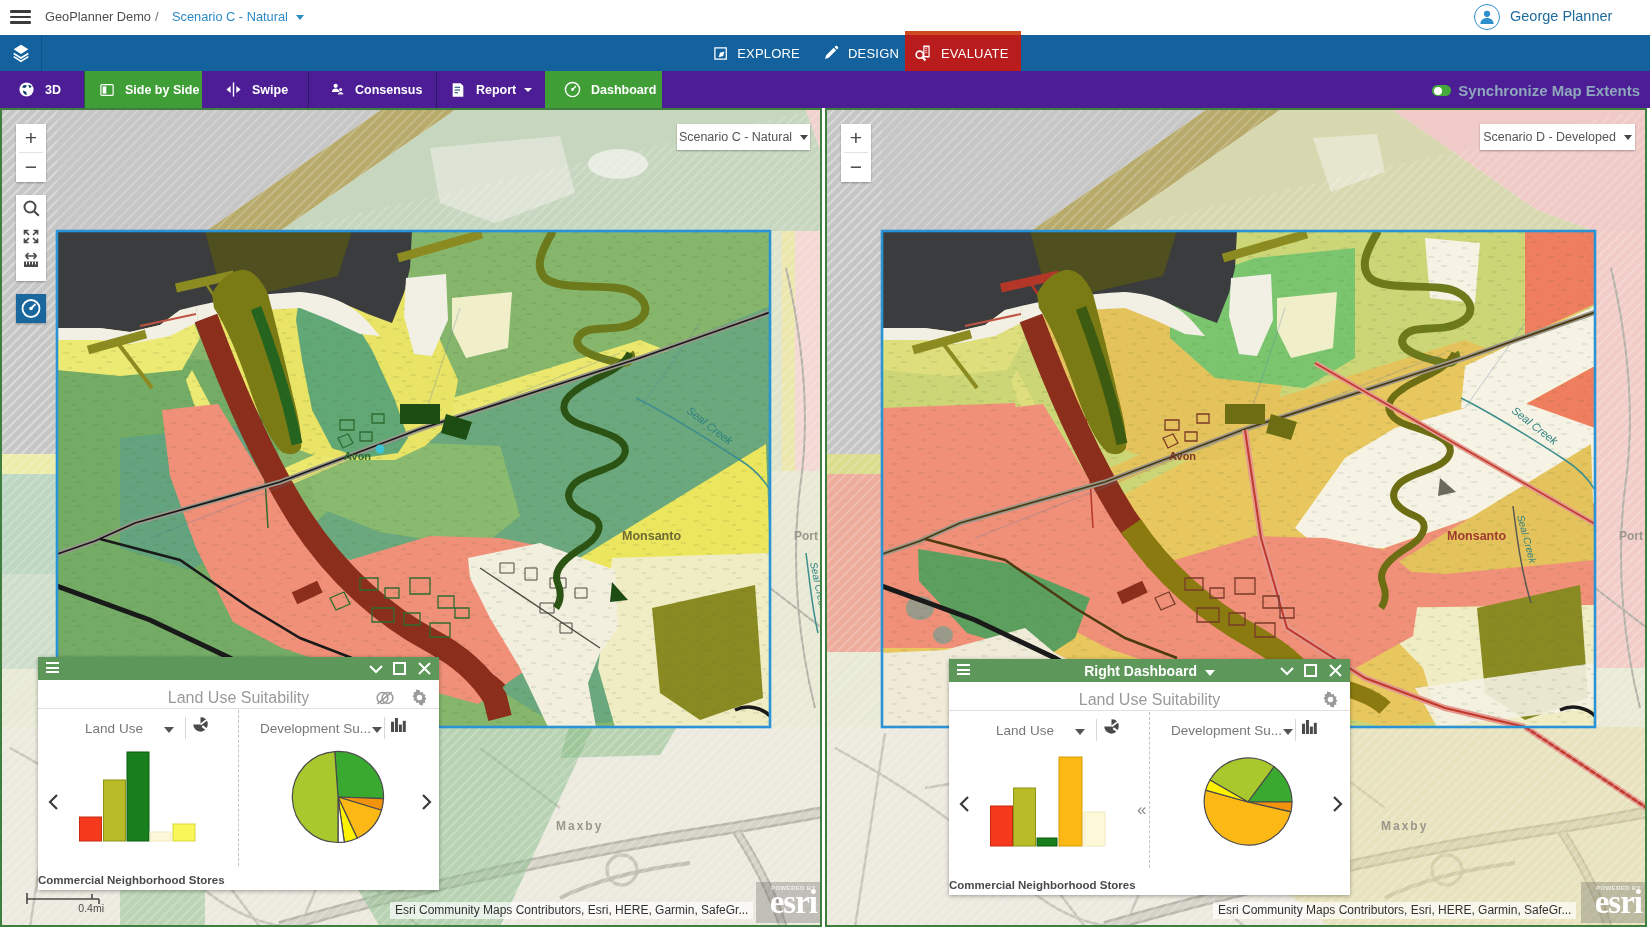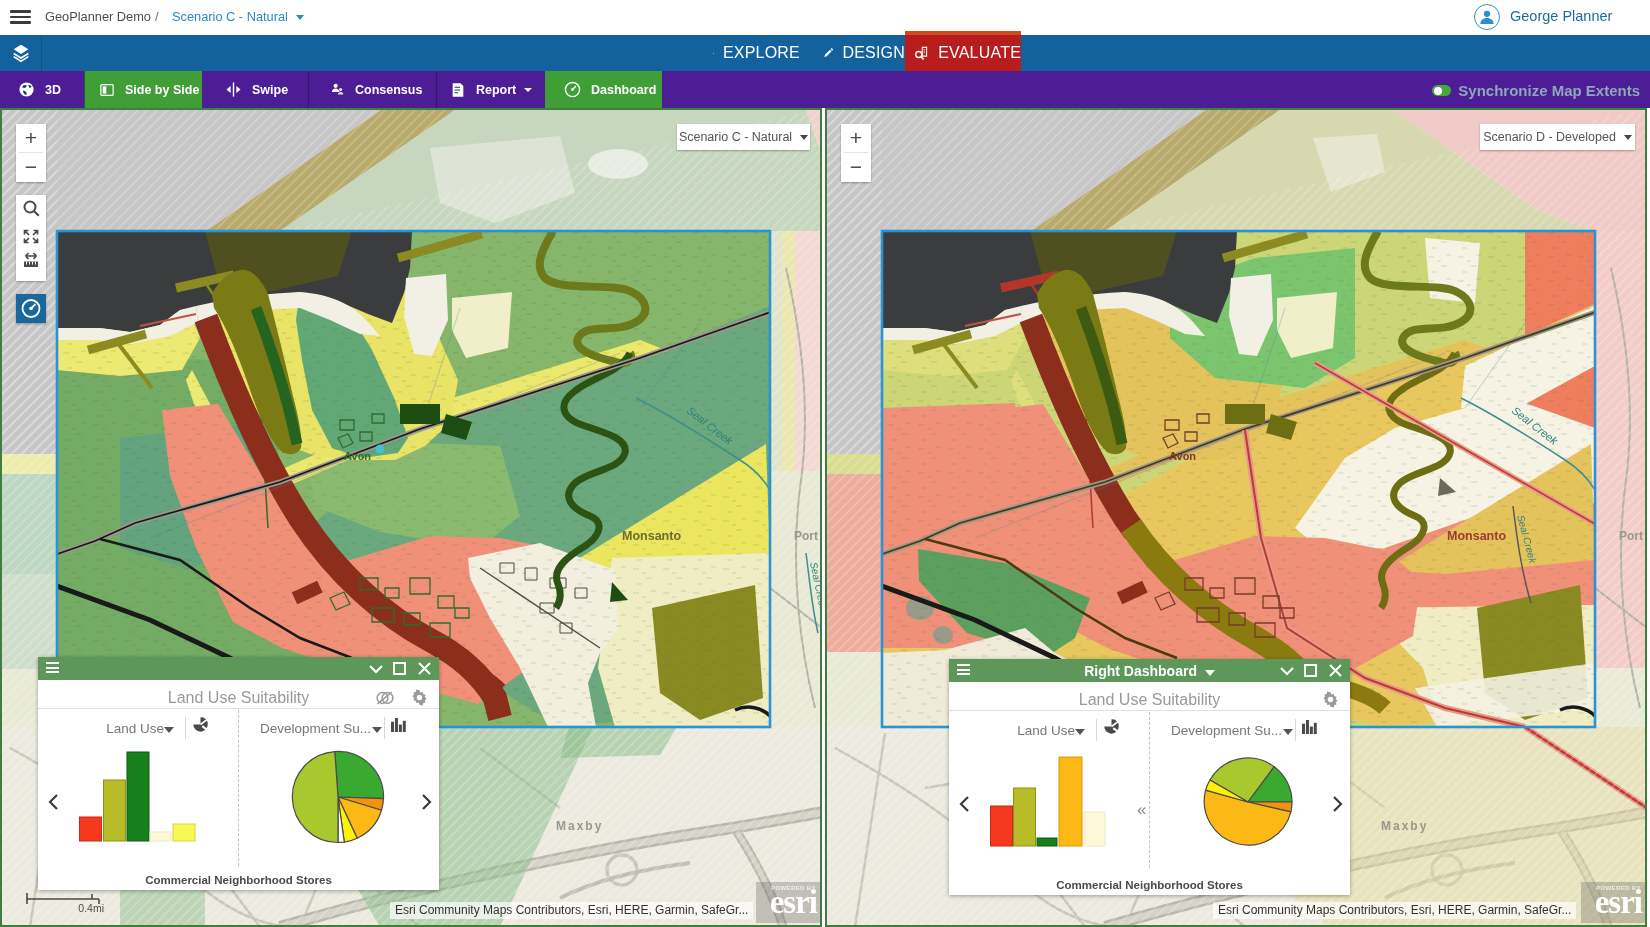--- a/index.html
+++ b/index.html
@@ -7,21 +7,21 @@
 #hamb div{height:2.6px;background:#3b3b3b;margin-bottom:3.1px;border-radius:1px}
 .crumb{position:absolute;top:9px;font-size:12.8px;color:#4c4c4c;white-space:nowrap}
 #crumb1{left:45px}
 #slash{left:155px;color:#6e6e6e}
 #crumb2{left:172px;color:#2c8ac6}
 #caret1{position:absolute;left:296px;top:15px;width:0;height:0;border-left:4.5px solid transparent;border-right:4.5px solid transparent;border-top:5px solid #2c8ac6}
 #user{position:absolute;left:1510px;top:8px;font-size:14.5px;color:#1e6a9c;white-space:nowrap}
 #avatar{position:absolute;left:1474px;top:4px;width:26px;height:26px;border-radius:50%;border:1.6px solid #2e8fce}
 #navbar{position:absolute;left:0;top:35px;width:1650px;height:36px;background:#13629e}
 #layersbtn{position:absolute;left:0;top:0;width:42px;height:36px;border-right:1px solid #0d5286}
-.tab{position:absolute;top:0;height:36px;color:#fff;font-size:16px;display:flex;align-items:center;letter-spacing:.2px;white-space:nowrap}
+.tab{position:absolute;top:0;height:36px;color:#fff;font-size:13px;display:flex;align-items:center;letter-spacing:.2px;white-space:nowrap}
 #tab-explore{left:690px;width:110px;padding-left:23px}
 #tab-design{left:803px;width:102px;padding-left:20px}
 #tab-evaluate{left:905px;width:116px;background:#b91c1c;padding-left:8px}
 #evaltop{position:absolute;left:0;top:-4px;width:116px;height:4px;background:#cf4a21}
 .tab svg{margin-right:9px}
 #toolbar{position:absolute;left:0;top:71px;width:1650px;height:37px;background:#4c1d95}
 .tbtn{position:absolute;top:0;height:37px;color:#fff;font-size:12.5px;display:flex;align-items:center;font-weight:bold;white-space:nowrap}
 .tbtn svg{margin-right:10px}
 .green{background:#3f9e35}
 #b3d{left:18px}
@@ -54,25 +54,25 @@
 .dpanel{position:absolute;box-shadow:0 1px 4px rgba(0,0,0,.35)}
 .dhead{position:absolute;left:0;top:0;width:100%;height:23px;background:#5d9759}
 .dham{position:absolute;left:8px;top:5px;width:13px}
 .dham i{display:block;height:2px;background:#fff;margin-bottom:2.6px}
 .dtitle{position:absolute;left:0;width:100%;text-align:center;top:4px;font-size:14px;font-weight:bold;color:#fff}
 .dcar{display:inline-block;width:0;height:0;border-left:5px solid transparent;border-right:5px solid transparent;border-top:6px solid #fff;margin-left:4px}
 .dwin{position:absolute;right:7px;top:5px}
 .dbody{position:absolute;left:0;top:23px;width:100%;bottom:0;background:#fff}
 .dsub{position:absolute;left:0;top:9px;width:100%;text-align:center;font-size:16px;color:#9a9a9a}
 .ddiv{position:absolute;left:200px;top:30px;height:156px;border-left:1.5px dashed #c2c2c2}
-.clbl{position:absolute;top:41px;font-size:13.5px;color:#777;text-align:right;white-space:nowrap}
+.clbl{position:absolute;top:41px;font-size:13.5px;color:#777;text-align:center;white-space:nowrap}
 .ccar{position:absolute;top:47px;width:0;height:0;border-left:5px solid transparent;border-right:5px solid transparent;border-top:6px solid #555}
 .csep{position:absolute;top:37px;height:22px;border-left:1px solid #d8d8d8}
 .carr{position:absolute;top:114px}
-.ccap{position:absolute;left:0;bottom:4px;width:100%;text-align:center;font-size:11.5px;font-weight:bold;color:#4a4a4a}
+.ccap{position:absolute;left:0;bottom:4px;width:100%;font-size:11.5px;font-weight:bold;color:#4a4a4a}
 </style></head>
 <body>
 <div id="topbar">
   <div id="hamb">
       <div></div>
       <div></div>
       <div></div>
     </div>
   <span class="crumb" id="crumb1">GeoPlanner Demo</span>
   <span class="crumb" id="slash">/</span>

